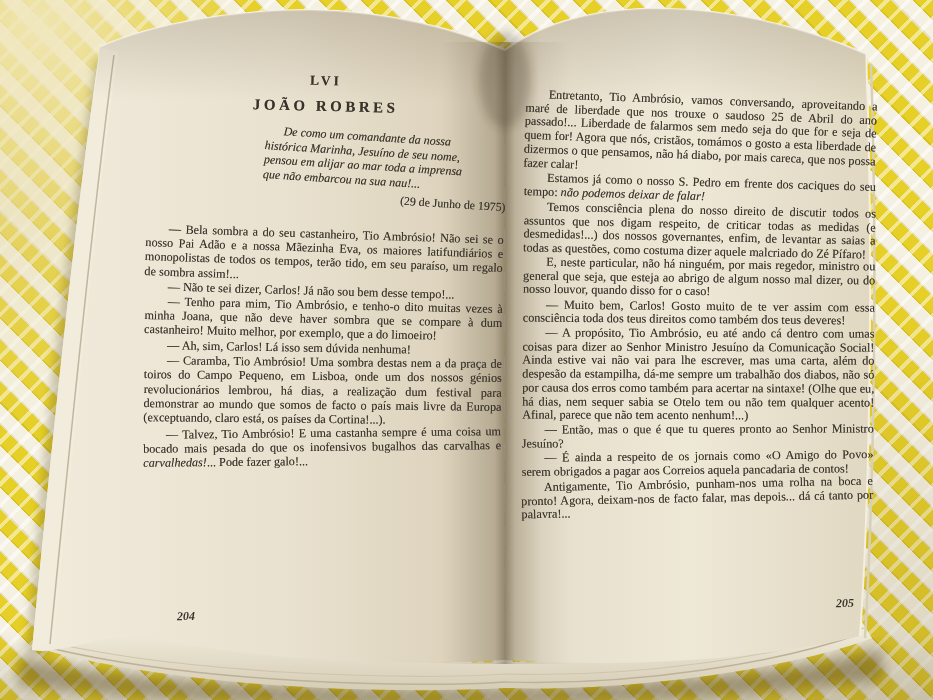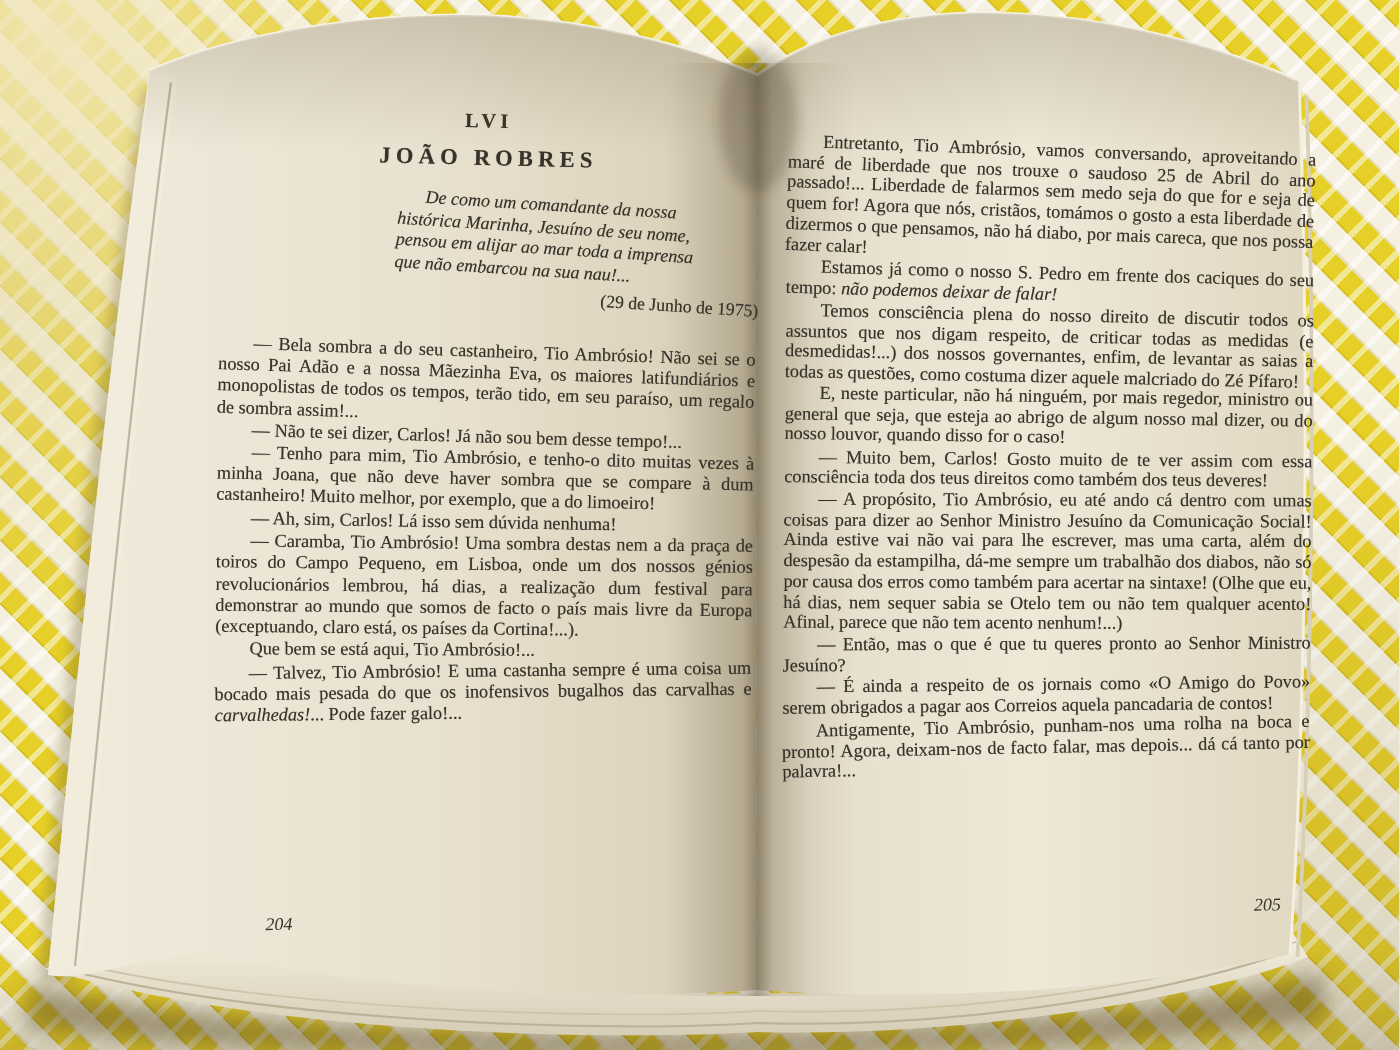--- a/index.html
+++ b/index.html
@@ -24,21 +24,21 @@
   .page-text.right{left:523px;top:74px;width:352px;transform:rotate(0.5deg);}
   .chapter-num{margin-top:13px;text-align:center;font-weight:bold;font-size:13.5px;letter-spacing:3px;transform:rotate(0.8deg);}
   .chapter-title{margin-top:9px;text-align:center;font-weight:bold;font-size:15px;letter-spacing:3.5px;transform:rotate(0.8deg);}
   .epigraph{margin:15px 0 0 118px;width:242px;font-style:italic;font-size:12px;line-height:14.6px;transform:rotate(3deg);}
   .ep-line:first-child{text-indent:18px;}
   .date-line{margin:4px 0 0 118px;width:242px;text-align:right;font-size:11.8px;transform:rotate(3deg);}
   .body-paragraphs{margin-top:20px;}
   .para{margin:0;text-align:justify;text-indent:23px;font-size:12.2px;}
   .left .para{line-height:14.2px;}
   .right .para{line-height:13.7px;}
-  .page-number{position:absolute;font-size:12px;font-style:italic;color:#3a352c;}
+  .page-number{position:absolute;font-size:12px;font-style:italic;color:#3a352c;font-weight:bold;}
   .pn-left{left:149px;top:609px;transform:rotate(-1deg);margin-left:28px;}
   .pn-right{left:836px;top:596px;transform:rotate(-1deg);}
 </style>
 </head>
 <body>
 
 <div class="scene">
   <div class="cloth-shade"></div>
 
   <svg class="book-svg" viewBox="0 0 933 700" aria-hidden="true">
@@ -111,21 +111,21 @@
       <div class="ep-line">pensou em alijar ao mar toda a imprensa</div>
       <div class="ep-line">que não embarcou na sua nau!...</div>
     </div>
     <div class="date-line">(29 de Junho de 1975)</div>
     <div class="body-paragraphs" id="left-paras">
         <p class="para" style="transform: rotate(1.3deg);"><span>— Bela sombra a do seu castanheiro, Tio Ambrósio! Não sei se o nosso Pai Adão e a nossa Mãezinha Eva, os maiores latifundiários e monopolistas de todos os tempos, terão tido, em seu paraíso, um regalo de sombra assim!...</span><i></i><span></span></p>
         <p class="para" style="transform: rotate(1deg);"><span>— Não te sei dizer, Carlos! Já não sou bem desse tempo!...</span><i></i><span></span></p>
         <p class="para" style="transform: rotate(0.7deg);"><span>— Tenho para mim, Tio Ambrósio, e tenho-o dito muitas vezes à minha Joana, que não deve haver sombra que se compare à dum castanheiro! Muito melhor, por exemplo, que a do limoeiro!</span><i></i><span></span></p>
         <p class="para" style="transform: rotate(0.4deg);"><span>— Ah, sim, Carlos! Lá isso sem dúvida nenhuma!</span><i></i><span></span></p>
         <p class="para"><span>— Caramba, Tio Ambrósio! Uma sombra destas nem a da praça de toiros do Campo Pequeno, em Lisboa, onde um dos nossos génios revolucionários lembrou, há dias, a realização dum festival para demonstrar ao mundo que somos de facto o país mais livre da Europa (exceptuando, claro está, os países da Cortina!...).</span><i></i><span></span></p>
-        <p class="para" style="transform: rotate(-0.3deg);"><span>Que bem se está aqui, Tio Ambrósio!...</span><i></i><span></span></p>
+        <p class="para" style="transform: rotate(-0.3deg);"><i></i><span></span></p>
         <p class="para" style="transform: rotate(-1.2deg);"><span>— Talvez, Tio Ambrósio! E uma castanha sempre é uma coisa um bocado mais pesada do que os inofensivos bugalhos das carvalhas e </span><i>carvalhedas!</i><span>... Pode fazer galo!...</span></p>
       </div>
   </div>
 
   <div class="page-text right">
     <div class="body-paragraphs" id="right-paras">
         <p class="para" style="transform: rotate(1.6deg);"><span>Entretanto, Tio Ambrósio, vamos conversando, aproveitando a maré de liberdade que nos trouxe o saudoso 25 de Abril do ano passado!... Liberdade de falarmos sem medo seja do que for e seja de quem for! Agora que nós, cristãos, tomámos o gosto a esta liberdade de dizermos o que pensamos, não há diabo, por mais careca, que nos possa fazer calar!</span><i></i><span></span></p>
         <p class="para" style="transform: rotate(1.1deg);"><span>Estamos já como o nosso S. Pedro em frente dos caciques do seu tempo: </span><i>não podemos deixar de falar!</i><span></span></p>
         <p class="para" style="transform: rotate(0.7deg);"><span>Temos consciência plena do nosso direito de discutir todos os assuntos que nos digam respeito, de criticar todas as medidas (e desmedidas!...) dos nossos governantes, enfim, de levantar as saias a todas as questões, como costuma dizer aquele malcriado do Zé Pífaro!</span><i></i><span></span></p>
         <p class="para" style="transform: rotate(0.3deg);"><span>E, neste particular, não há ninguém, por mais regedor, ministro ou general que seja, que esteja ao abrigo de algum nosso mal dizer, ou do nosso louvor, quando disso for o caso!</span><i></i><span></span></p>

